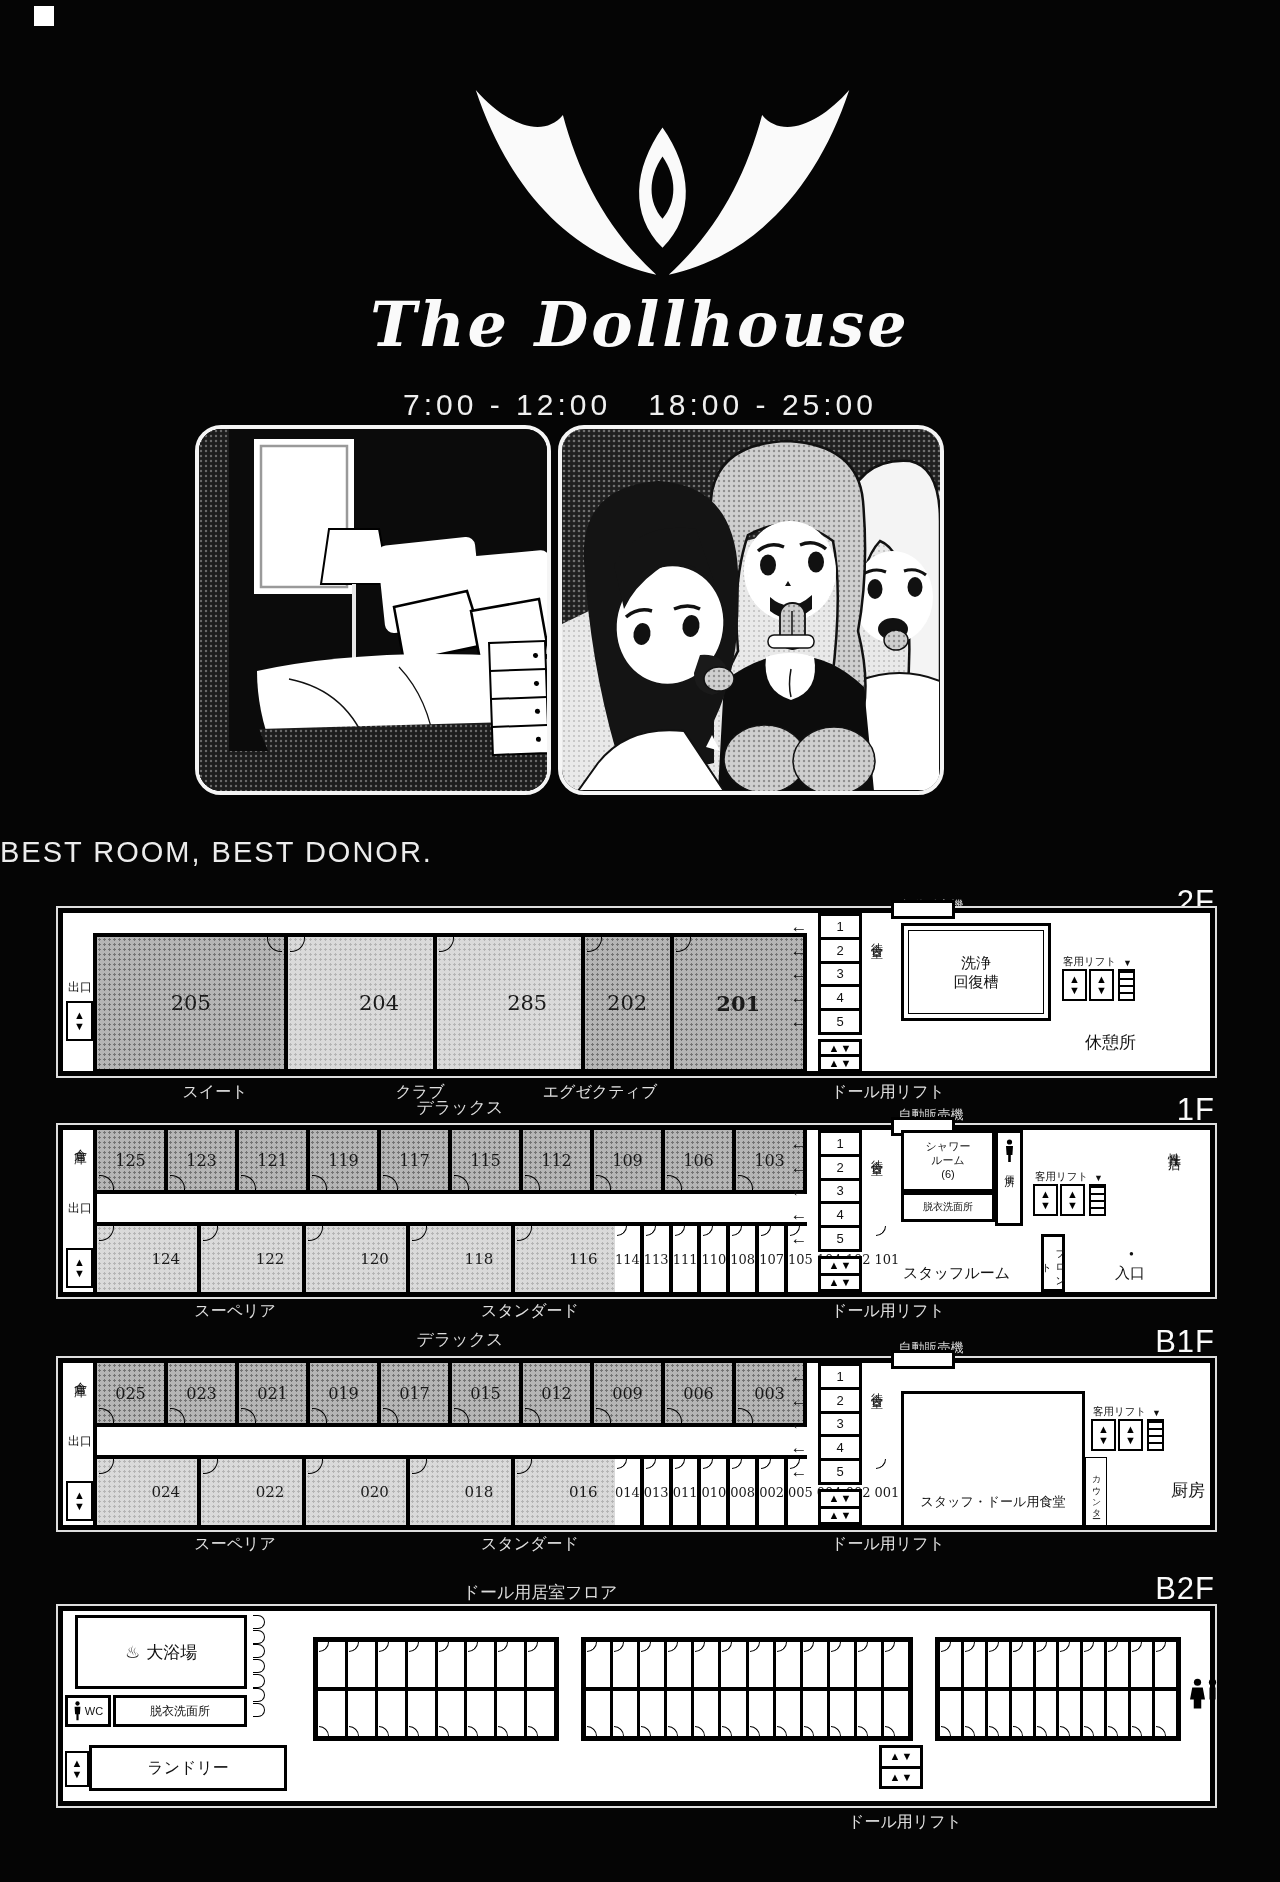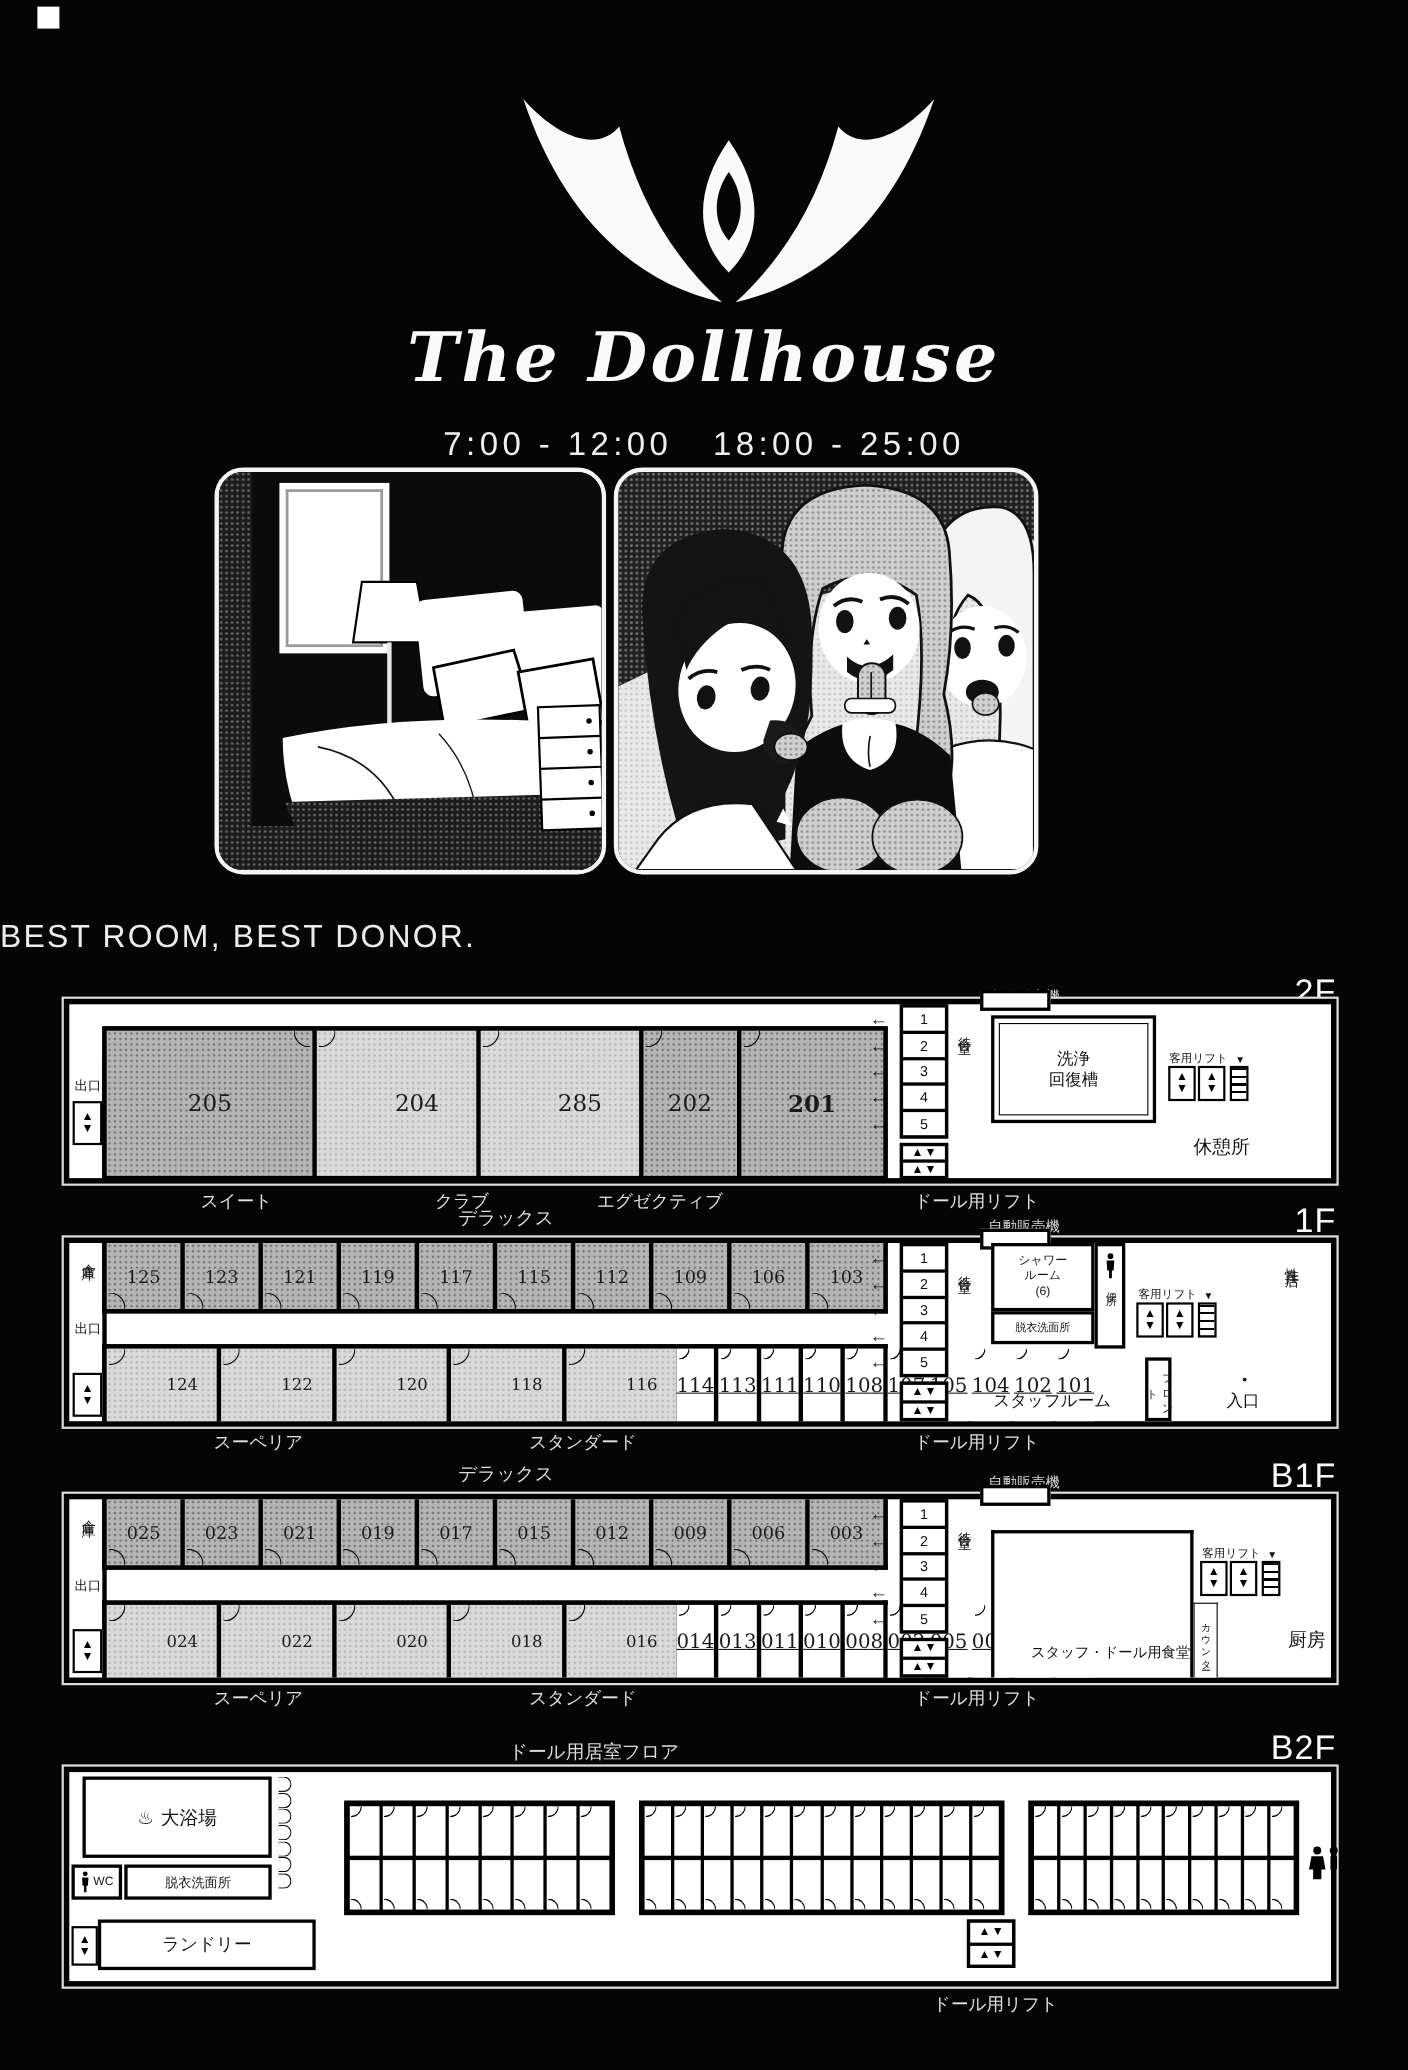--- a/index.html
+++ b/index.html
@@ -36,21 +36,21 @@
   .light{background-color:#dadada;background-image:radial-gradient(circle,rgba(10,10,10,.18) 1px,transparent 1.4px);background-size:5px 5px;padding-left:37px;}
   .r205{flex:2.1;} .r204{flex:1.2;} .r203{flex:1.2;} .r202{flex:.95;} .r201{flex:1.45;font-weight:bold;}
   .room::before{content:"";position:absolute;width:14px;height:14px;}
   .arc-tr::before{top:0;right:2px;border-left:1.6px solid #000;border-bottom:1.6px solid #000;border-bottom-left-radius:14px;}
   .arc-tl::before{top:0;left:2px;border-right:1.6px solid #000;border-bottom:1.6px solid #000;border-bottom-right-radius:14px;}
   .rooms.doors-bottom .room::before{top:auto;bottom:0;left:2px;right:auto;
       border:none;border-right:1.6px solid #000;border-top:1.6px solid #000;border-top-right-radius:14px;}
   .rooms.doors-top .room::before{top:0;left:2px;border:none;border-right:1.6px solid #000;
       border-bottom:1.6px solid #000;border-bottom-right-radius:14px;}
   .rooms .std::before{width:9px;height:9px;}
-  .std .num{font-size:18px;text-decoration:underline;}
+  .std .num{font-size:13px;}
 
   .stalls{position:absolute;width:44px;display:flex;flex-direction:column;gap:3px;
           background:#000;border:3px solid #000;box-sizing:border-box;}
   .stall{flex:1;background:#fff;display:flex;align-items:center;justify-content:center;
          font-size:13px;color:#111;}
   .arrows{position:absolute;width:28px;display:flex;flex-direction:column;
           justify-content:space-around;align-items:center;color:#111;}
   .arrows span{font-size:17px;font-weight:bold;line-height:1;}
 
   .vlabel{position:absolute;writing-mode:vertical-rl;font-size:12px;letter-spacing:2px;color:#111;}
@@ -574,21 +574,21 @@
         <span>3</span>
       </div>
         <div class="stall">
         <span>4</span>
       </div>
         <div class="stall">
         <span>5</span>
       </div>
       </div>
     <div class="vlabel" style="left:805px;top:20px;">待合室</div>
-    <div class="box" style="left:838px;top:28px;width:184px;height:134px;border-bottom:none;justify-content:flex-end;padding-bottom:14px;font-size:13px;align-items:flex-end;">
+    <div class="box" style="left:838px;top:28px;width:184px;height:134px;border-bottom:none;justify-content:flex-end;padding-bottom:14px;font-size:13px;">
       <span>スタッフ・ドール用食堂</span>
     </div>
     <div class="box" style="left:1022px;top:94px;width:22px;height:68px;border-width:1.5px;border-bottom:none;">
       <span class="vlabel" style="position:static;font-size:9px;letter-spacing:1px;">カウンター</span>
     </div>
     <div class="jp" style="left:1030px;top:42px;font-size:10.5px;">客用リフト</div>
     <div class="ev" style="left:1028px;top:56px;width:25px;height:32px;">
       <span>▲</span>
       <span>▼</span>
     </div>

